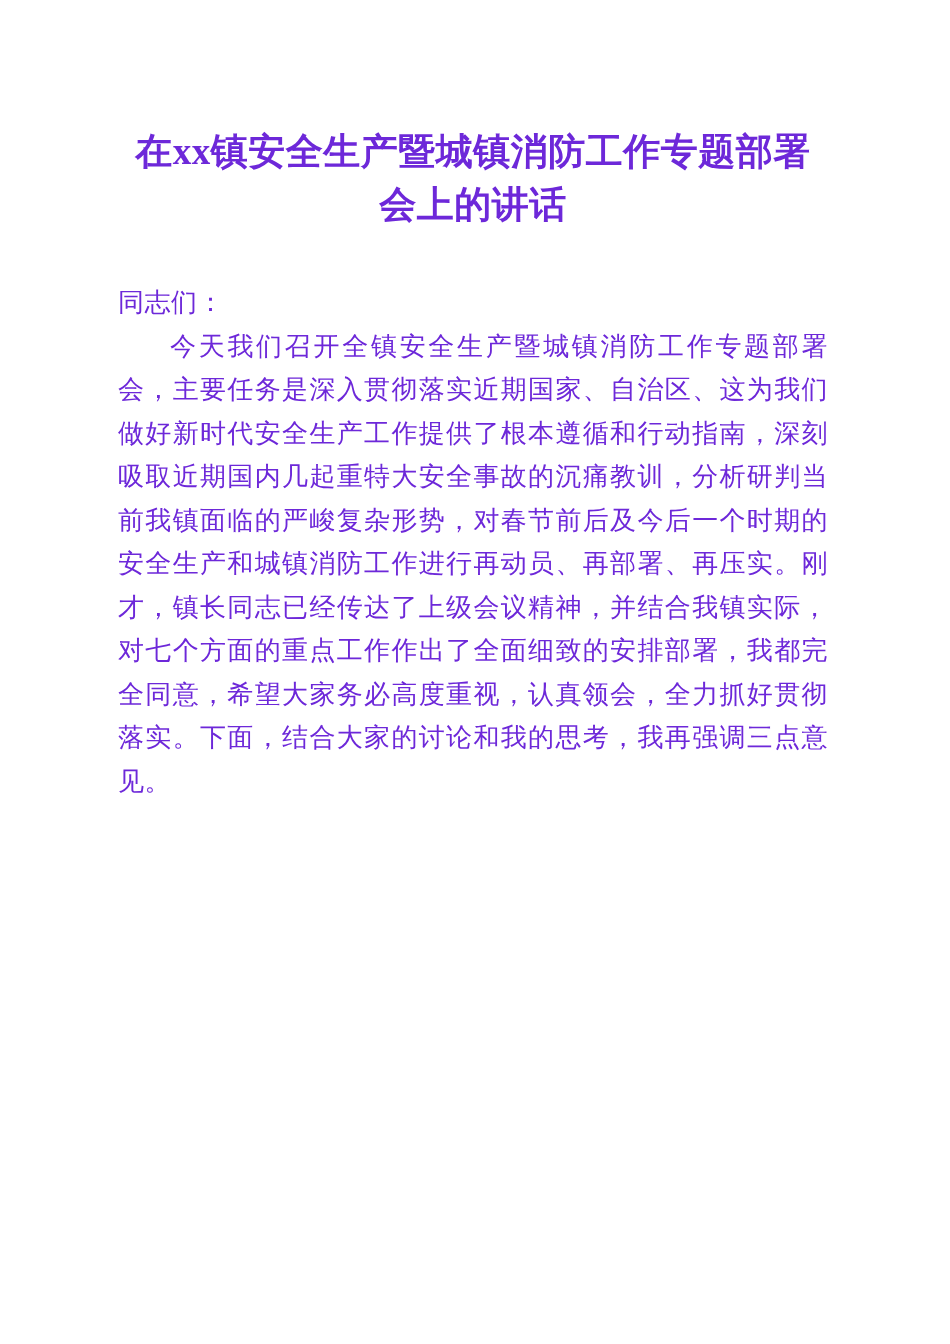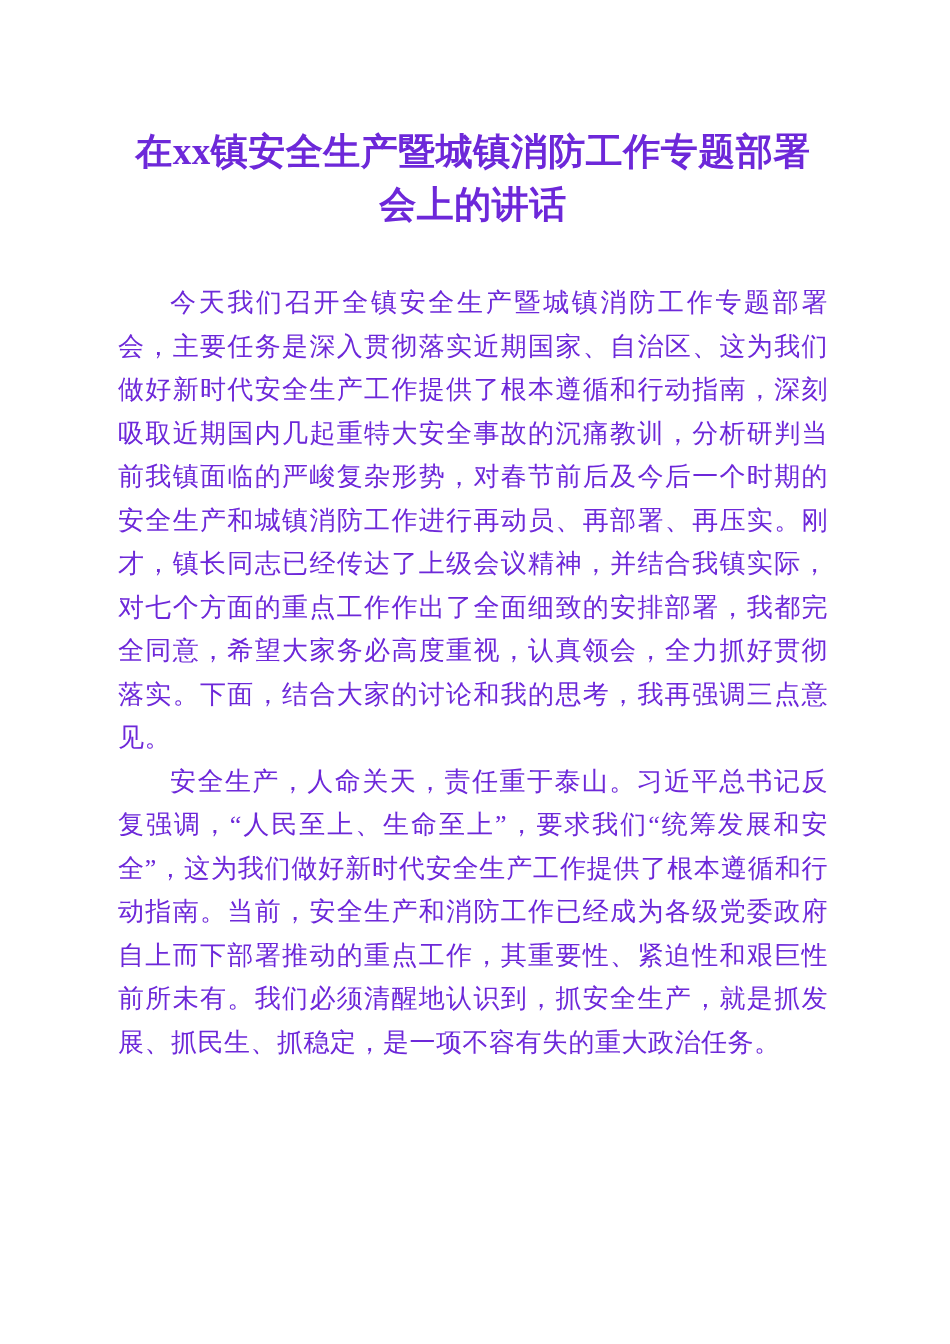--- a/index.html
+++ b/index.html
@@ -43,18 +43,18 @@
     font-weight: bold;
     letter-spacing: 0;
   }
 </style>
 </head>
 <body>
 
 <div class="page">
   <h1 class="doc-title">在xx镇安全生产暨城镇消防工作专题部署会上的讲话</h1>
 
+  <p class="para">同志们：</p>
 
   <p class="para indent">今天我们召开全镇安全生产暨城镇消防工作专题部署会，主要任务是深入贯彻落实近期国家、自治区、这为我们做好新时代安全生产工作提供了根本遵循和行动指南，深刻吸取近期国内几起重特大安全事故的沉痛教训，分析研判当前我镇面临的严峻复杂形势，对春节前后及今后一个时期的安全生产和城镇消防工作进行再动员、再部署、再压实。刚才，镇长同志已经传达了上级会议精神，并结合我镇实际，对七个方面的重点工作作出了全面细致的安排部署，我都完全同意，希望大家务必高度重视，认真领会，全力抓好贯彻落实。下面，结合大家的讨论和我的思考，我再强调三点意见。</p>
 
 
-  <p class="para indent">安全生产，人命关天，责任重于泰山。习近平总书记反复强调，“人民至上、生命至上”，要求我们“统筹发展和安全”，这为我们做好新时代安全生产工作提供了根本遵循和行动指南。当前，安全生产和消防工作已经成为各级党委政府自上而下部署推动的重点工作，其重要性、紧迫性和艰巨性前所未有。我们必须清醒地认识到，抓安全生产，就是抓发展、抓民生、抓稳定，是一项不容有失的重大政治任务。</p>
 </div>
 
 </body></html>

